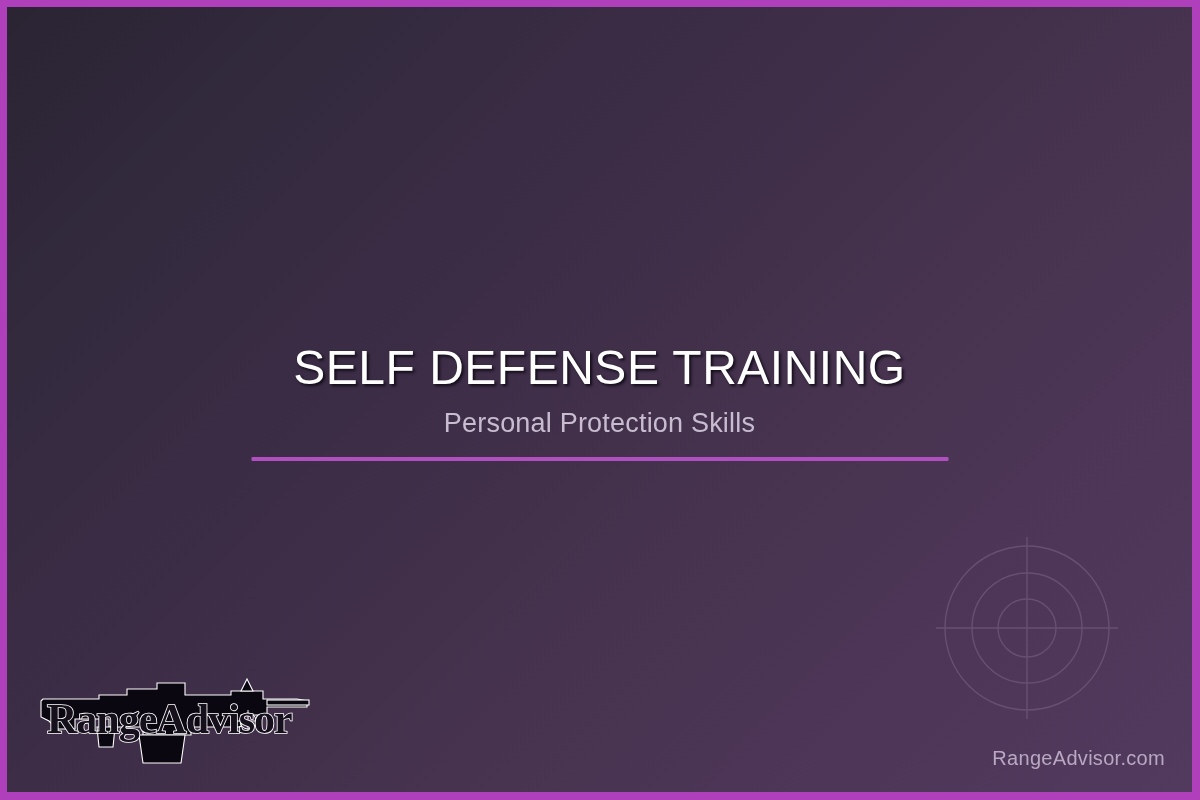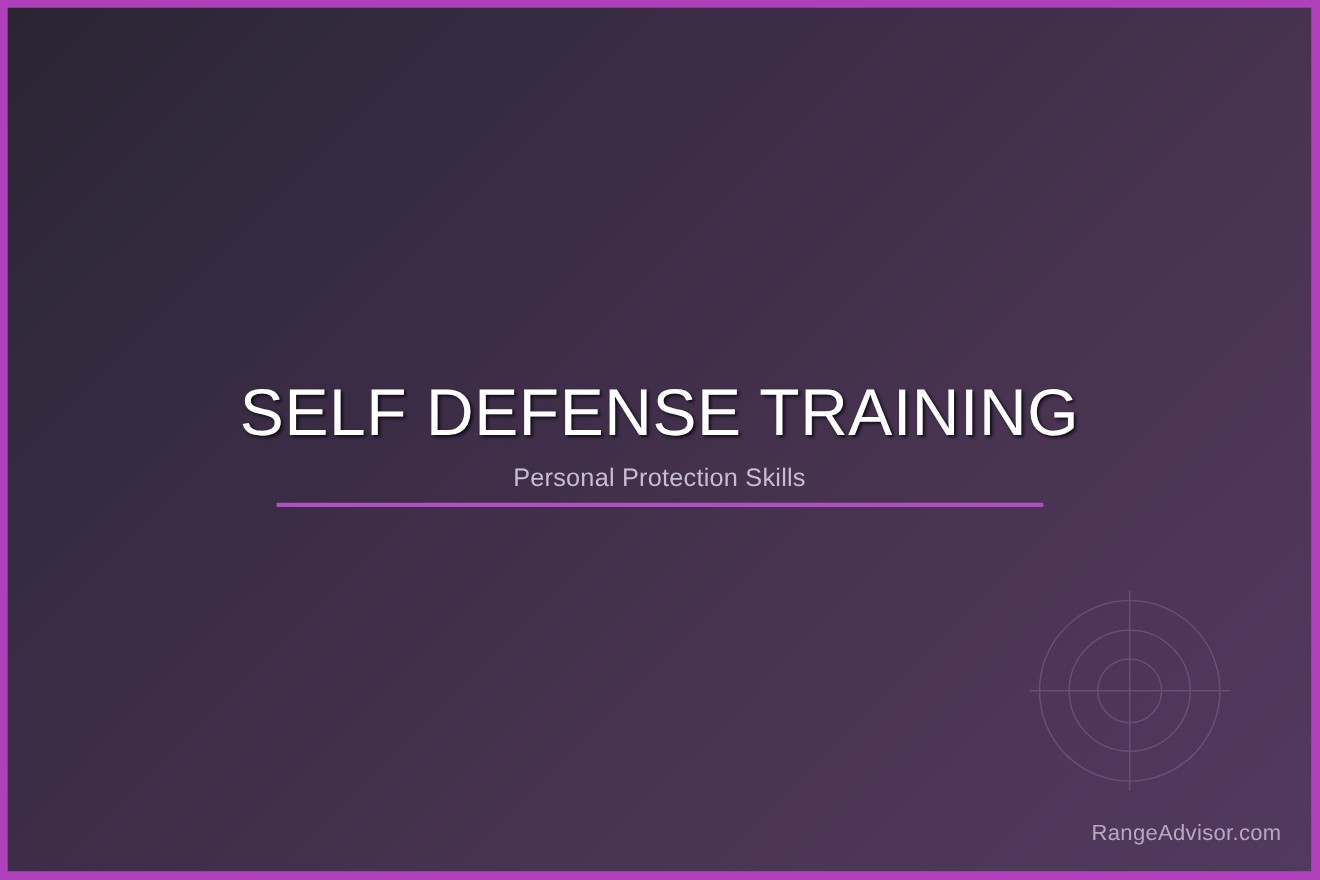--- a/index.html
+++ b/index.html
@@ -39,32 +39,32 @@
   
   #title-block {
     position: absolute;
     left: 0;
     right: 0;
     top: 336px;
     text-align: center;
   }
 
   #slide-title {
-    font-size: 60px;
+    font-size: 48px;
     font-weight: 400;
     line-height: 1.06;
     color: #ffffff;
     letter-spacing: 0.5px;
     text-shadow: 2px 2px 3px rgba(10, 6, 16, 0.85);
     white-space: nowrap;
   }
 
   #slide-subtitle {
     margin-top: 14px;
-    font-size: 23px;
+    font-size: 27px;
     font-weight: 400;
     color: #c8bdd0;
     letter-spacing: 0.2px;
     white-space: nowrap;
   }
 
   #title-divider {
     position: absolute;
     left: 50%;
     transform: translateX(-50%);
@@ -121,17 +121,49 @@
         </g>
       </svg>
     </div>
 
     <div id="title-block">
       <div id="slide-title">SELF DEFENSE TRAINING</div>
       <div id="slide-subtitle">Personal Protection Skills</div>
     </div>
     <div id="title-divider"></div>
 
+    <div id="brand-logo">
+      <svg width="280" height="95" viewBox="0 0 280 95">
+
+        <g fill="#0a0710" stroke="#ffffff" stroke-width="1.1">
+
+          <path d="M6 28 L8 26 L64 26 L64 22 L92 22 L92 16
+                   L122 16 L122 10 L150 10 L150 22
+                   L196 22 L196 18 L228 18 L228 26
+                   L262 26 L272 28 L272 34 L232 34
+                   L232 42 L206 42 L206 54 L156 54
+                   L156 62 L108 62 L108 54 L74 54
+                   L74 46 L40 46 L40 56 L22 56
+                   L14 48 L6 44 Z"></path>
+
+          <path d="M104 62 L150 62 L146 90 L108 90 Z"></path>
+
+          <path d="M62 54 L80 54 L78 74 L64 74 Z"></path>
+
+          <rect x="232" y="27" width="42" height="5"></rect>
+
+          <path d="M206 18 L212 6 L218 18 Z"></path>
+        </g>
+
+        <g stroke="#ffffff" stroke-width="1" fill="none" opacity="0.95">
+          <circle cx="213" cy="48" r="8"></circle>
+          <line x1="213" y1="37" x2="213" y2="59"></line>
+          <line x1="202" y1="48" x2="224" y2="48"></line>
+        </g>
+
+        <text x="12" y="60" font-family="'Liberation Serif', serif" font-size="42" font-weight="700" fill="#15101c" stroke="#ffffff" stroke-width="1.6" paint-order="stroke fill" letter-spacing="-1">RangeAdvisor</text>
+      </svg>
+    </div>
 
     <div id="site-credit">RangeAdvisor.com</div>
 
   </div>
 </div>
 
 </body></html>

